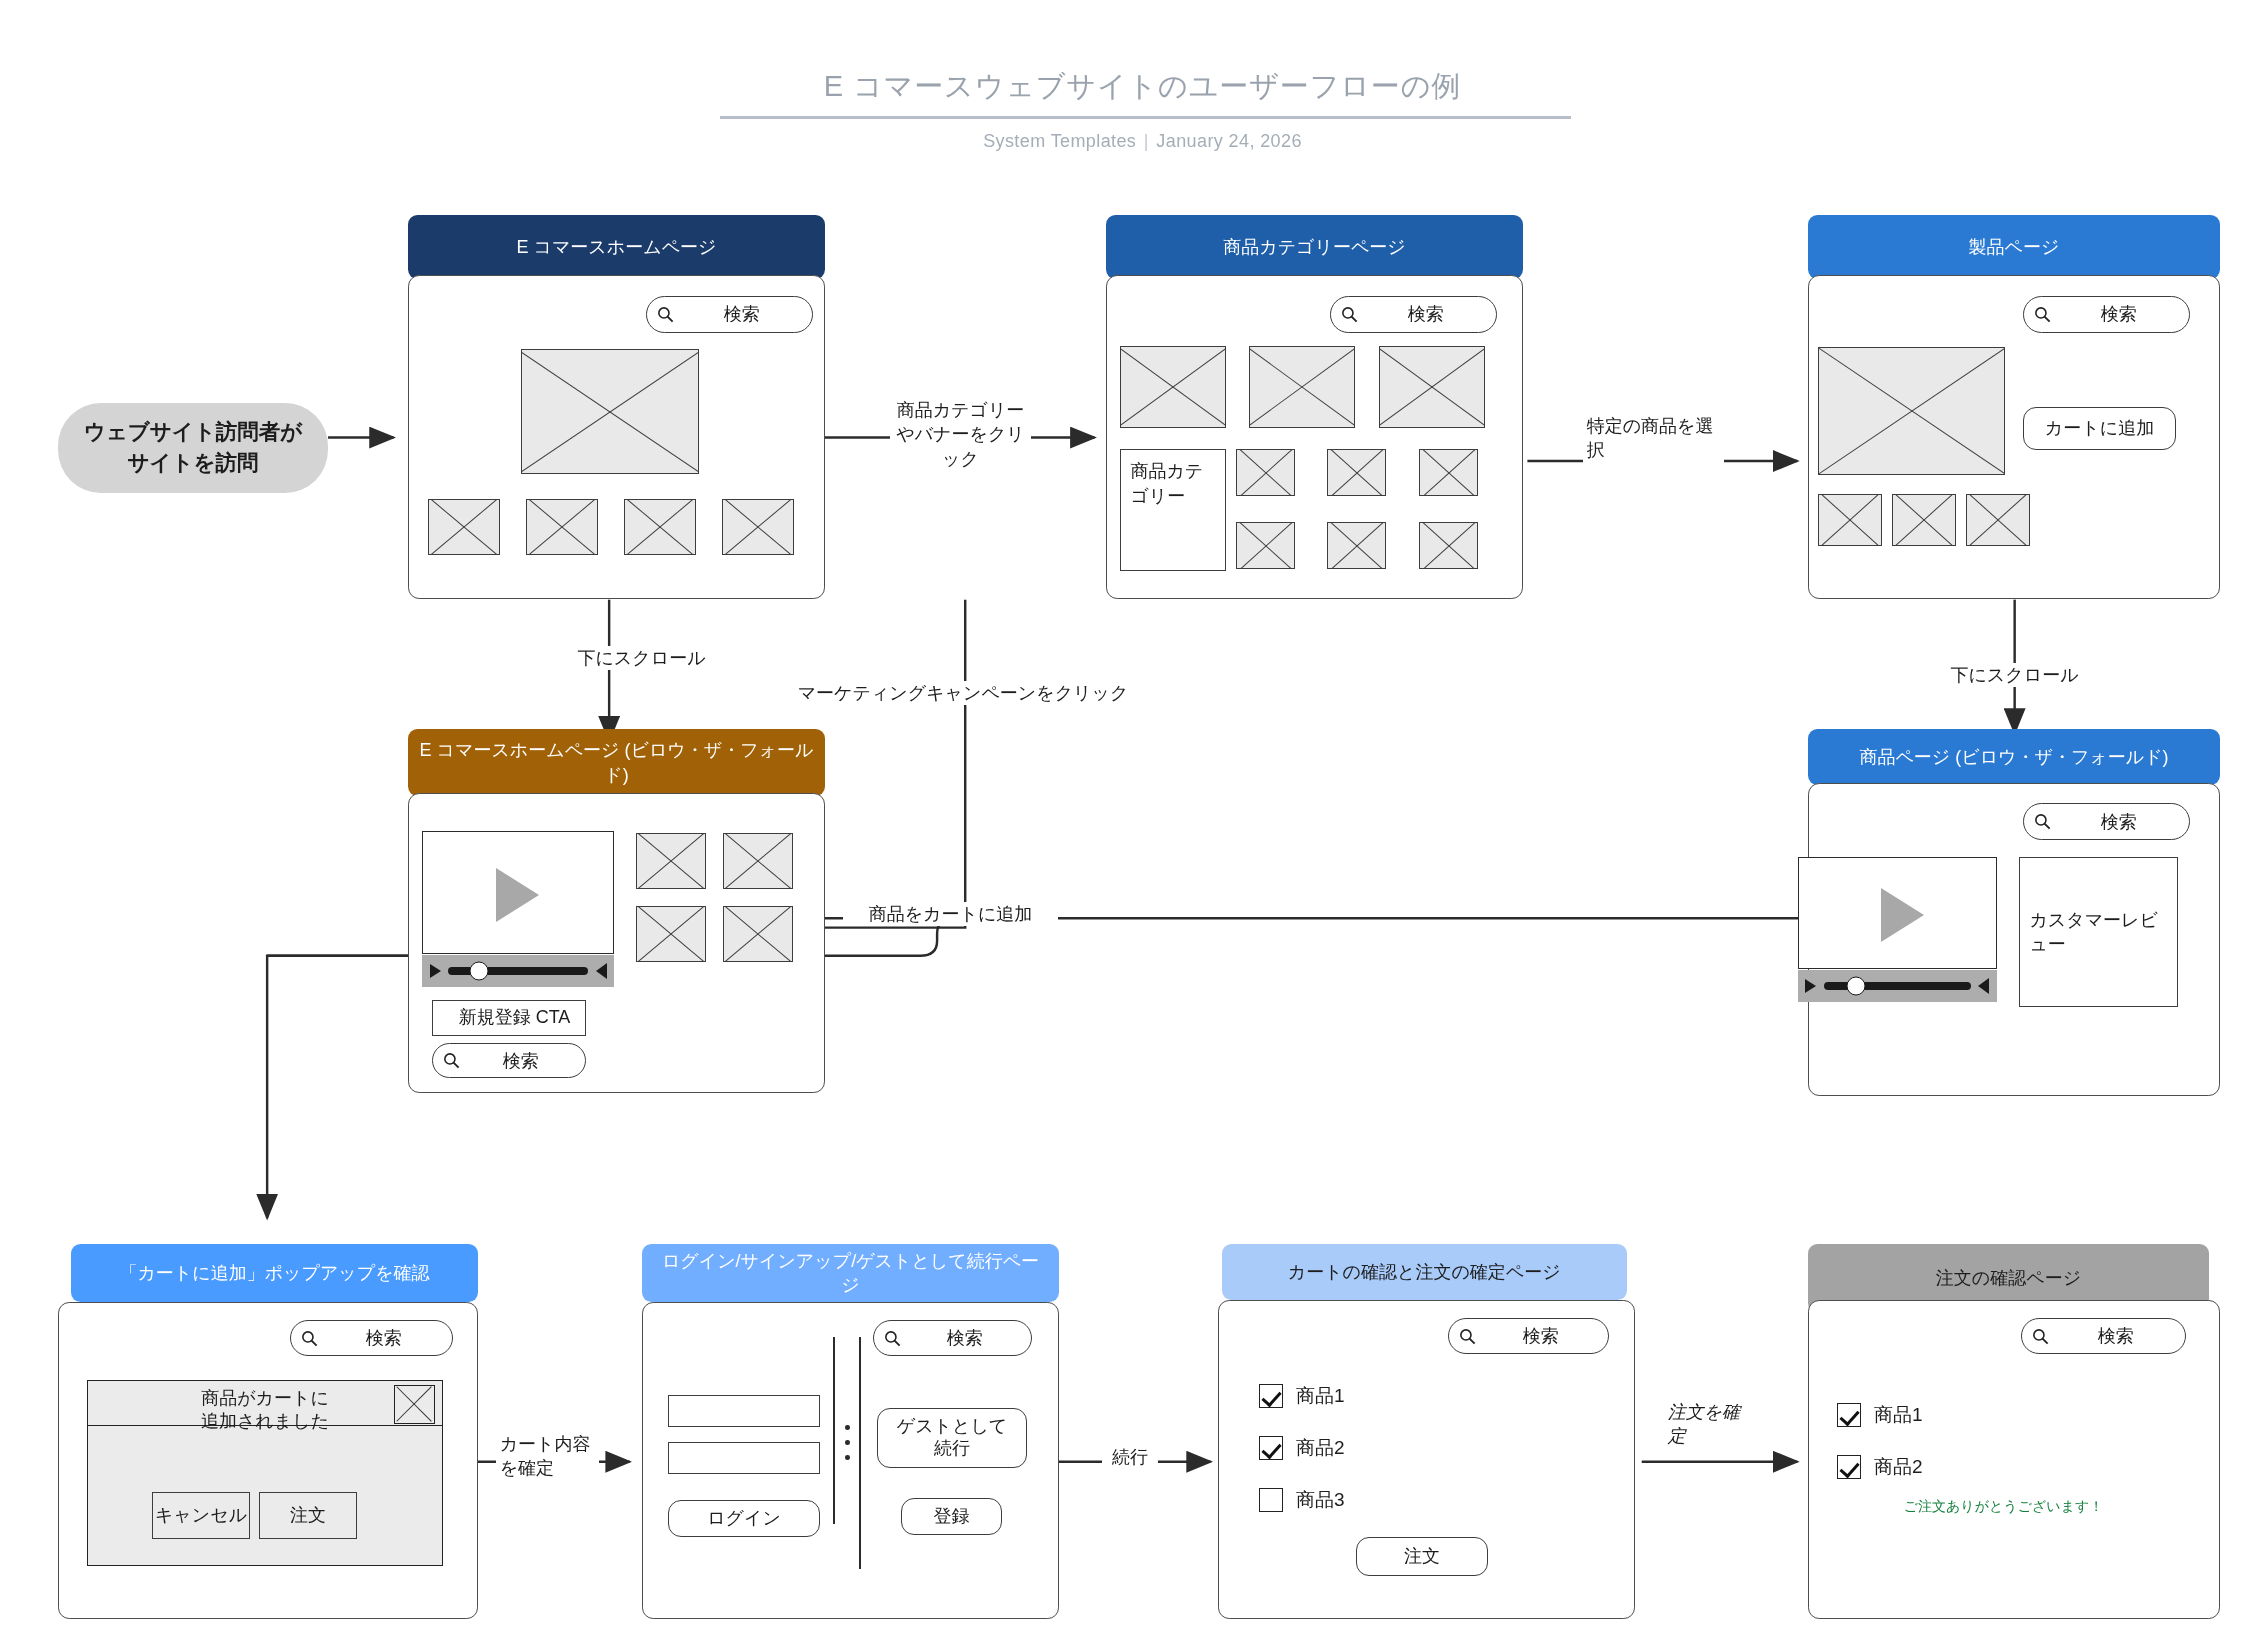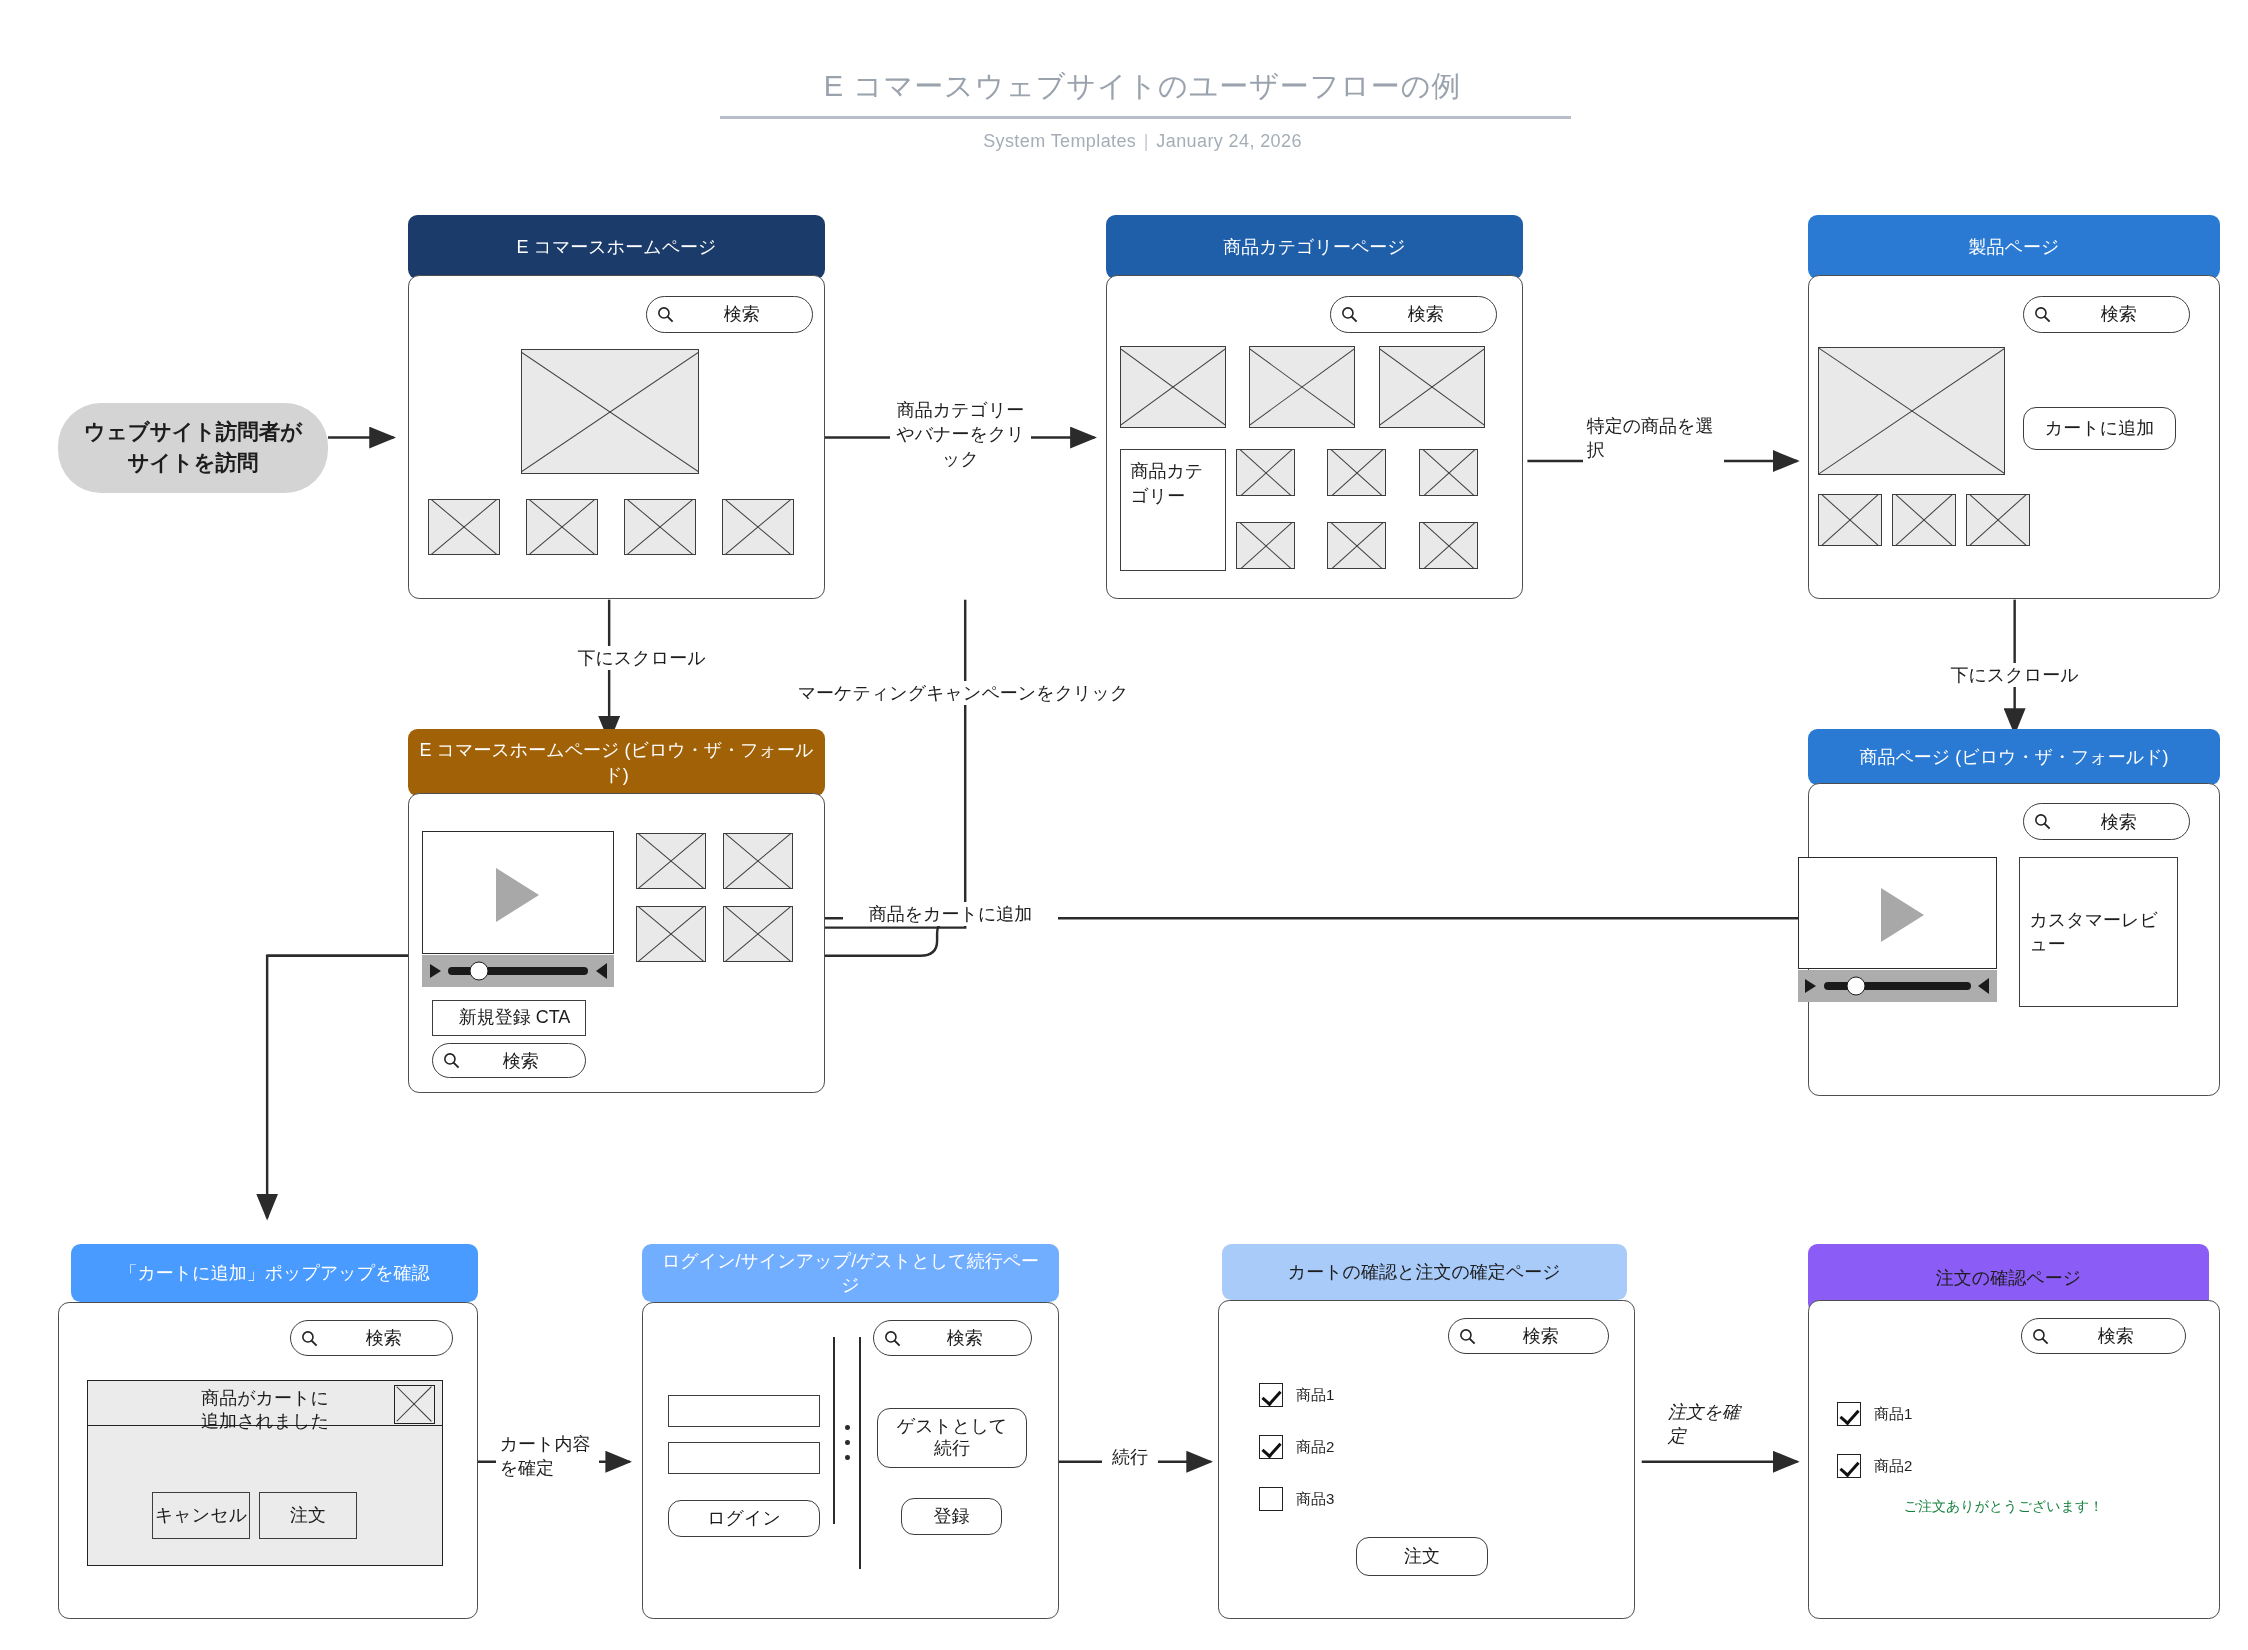--- a/index.html
+++ b/index.html
@@ -95,21 +95,21 @@
   .vid-bar {
     position:absolute; background:#adadad; display:flex; align-items:center;
     padding:0 7.5px; gap:7.5px;
   }
   .vid-bar .p { width:0;height:0;border-left:11.2px solid #1a1a1a;border-top:7.5px solid transparent;border-bottom:7.5px solid transparent; }
   .vid-bar .track { flex:1; height:8.4px; background:#1a1a1a; border-radius:4.7px; position:relative; }
   .vid-bar .knob { position:absolute; top:50%; left:22%; width:19px; height:19px; border-radius:50%; background:#fff; border:1.9px solid #1a1a1a; transform:translate(-50%,-50%); }
   .vid-bar .spk { width:0;height:0;border-right:11.2px solid #1a1a1a;border-top:8.4px solid transparent;border-bottom:8.4px solid transparent; }
 
   
-  .cbrow { position:absolute; display:flex; align-items:center; gap:13px; font-size:15px; color:#1d1d1d; }
+  .cbrow { position:absolute; display:flex; align-items:center; gap:13px; font-size:19px; color:#1d1d1d; }
   .cbox { width:24px; height:24px; border:1.9px solid #222; background:#fff; position:relative; flex:none; }
   .cbox.checked::after {
     content:""; position:absolute; left:5.6px; top:2.8px; width:8.4px; height:15px;
     border:solid #111; border-width:0 3.7px 3.7px 0; transform:rotate(42deg);
   }
 
   
   .modal { position:absolute; border:1.9px solid #222; background:#ebebeb; }
   .modal-head { position:absolute; left:0; top:0; width:100%; height:45px; border-bottom:1.9px solid #222; }
   .modal-msg { position:absolute; left:0; top:5.6px; width:100%; text-align:center; font-size:18px; color:#1d1d1d; line-height:1.3; }
@@ -406,21 +406,21 @@
         <span class="cbox"></span>
         <span>商品3</span>
       </div>
       <div class="pill" style="left:137px; top:236px; width:132px; height:39px;">
         <span>注文</span>
       </div>
     </div>
   </div>
 
   <div class="card" style="left:1808px; top:1244px; width:412px; height:375px;">
-    <div class="card-header" style="left:0; width:401px; height:69px; background:#8b5cf6; color:#1d1d1d;">
+    <div class="card-header" style="left:0; width:401px; height:69px; background:#a3a3a3; color:#1d1d1d;">
       <span>注文の確認ページ</span>
     </div>
     <div class="card-body" style="top:56px; height:319px;">
       <div class="searchbox" style="left:212px; top:17px; width:165px; height:36px;">
         <svg class="mag" viewBox="0 0 24 24">
             <circle cx="10" cy="10" r="6.4" fill="none" stroke="#222" stroke-width="2"></circle>
             <line x1="14.6" y1="14.6" x2="21" y2="21" stroke="#222" stroke-width="2.4"></line>
           </svg>
         <span class="lbl">検索</span>
       </div>

